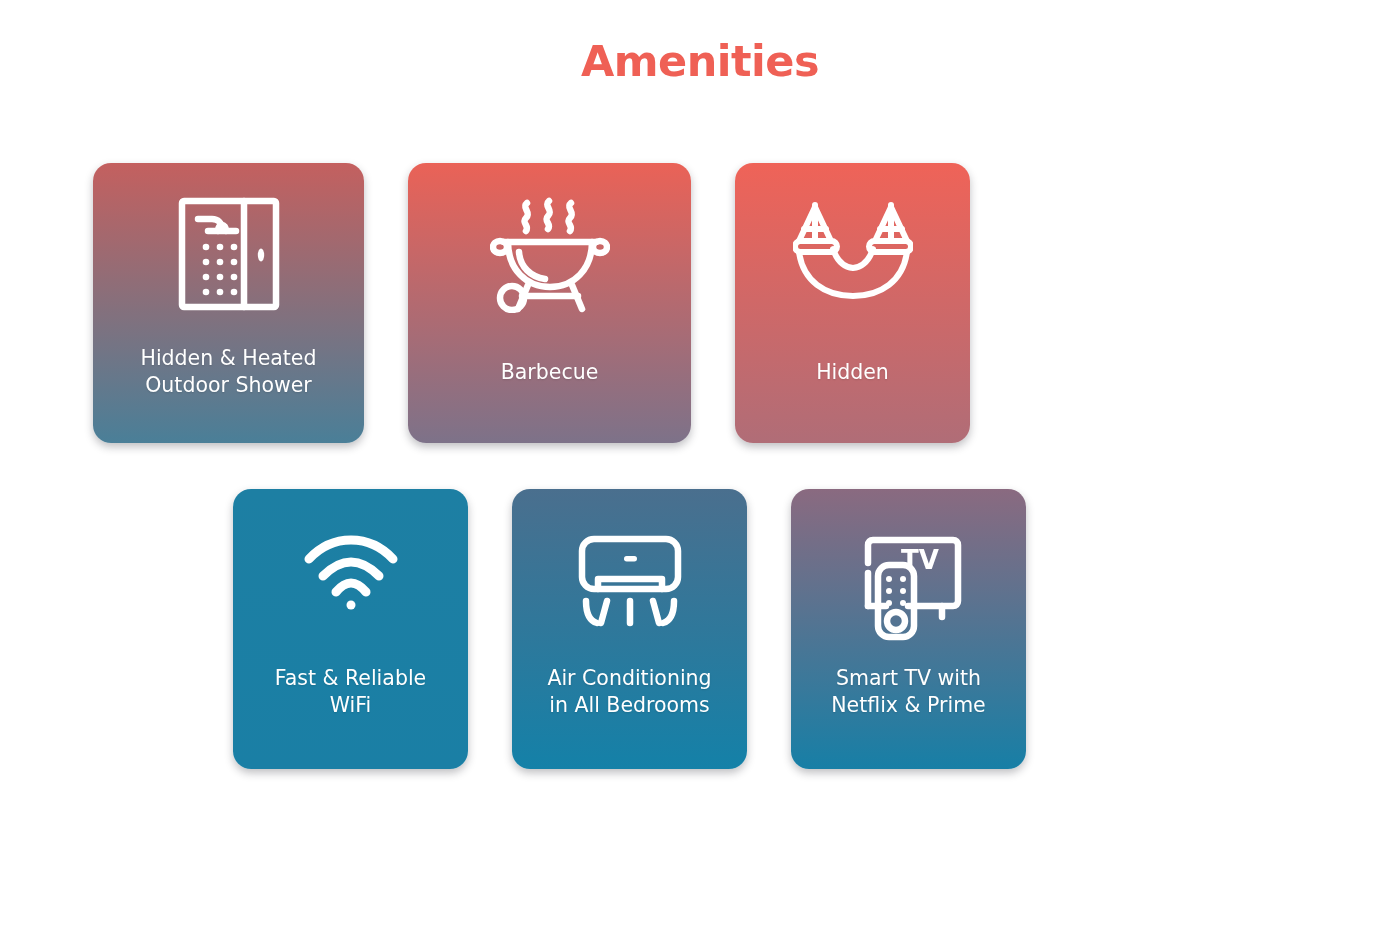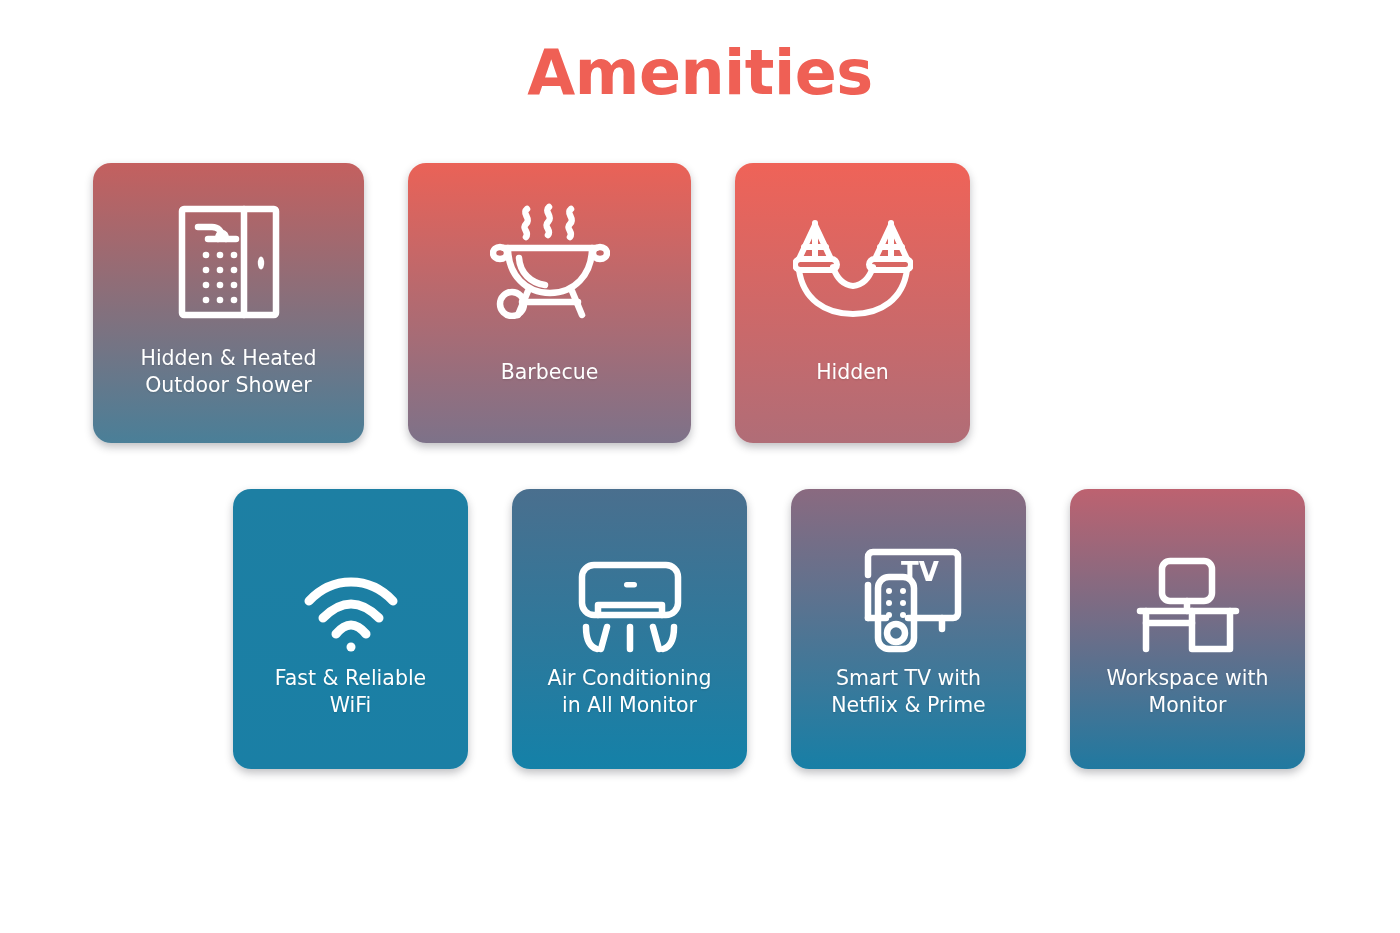--- a/index.html
+++ b/index.html
@@ -18,21 +18,21 @@
     position: relative;
     width: 1400px;
     height: 933px;
   }
   .page-title {
     position: absolute;
     top: 36px;
     left: 0;
     width: 1400px;
     text-align: center;
-    font-size: 62px;
+    font-size: 43px;
     font-weight: bold;
     letter-spacing: -0.5px;
     color: #ef6055;
     font-family: "DejaVu Sans", "Liberation Sans", sans-serif;
   }
   .grid {
     position: absolute;
     top: 163px;
     left: 0;
     width: 1400px;
@@ -58,21 +58,21 @@
     flex-direction: column;
     align-items: center;
     overflow: hidden;
   }
   .card-icon {
     position: absolute;
     left: 0;
     width: 100%;
     display: flex;
     justify-content: center;
-    align-items: flex-end;
+    align-items: flex-start;
   }
   .card-icon svg {
     display: block;
   }
   .card-label {
     position: absolute;
     left: 0;
     width: 100%;
     text-align: center;
     color: #ffffff;
@@ -199,21 +199,21 @@
             <path d="M22 54 L22 44 L86 44 L86 54"></path>
             <rect x="48" y="21" width="13" height="5.5" rx="2.7" fill="#ffffff" stroke="none"></rect>
             <path d="M10 66 C10 80 14 86 21 88"></path>
             <path d="M31 66 L25 88"></path>
             <path d="M54 66 L54 88"></path>
             <path d="M77 66 L83 88"></path>
             <path d="M98 66 C98 80 94 86 87 88"></path>
           </svg>
         </div>
         <div class="card-label">Air Conditioning
-in All Monitor</div>
+in All Bedrooms</div>
       </div>
 
       <div class="card" style="background: linear-gradient(rgb(138, 106, 128) 0%, rgb(23, 127, 166) 100%);">
         <div class="card-icon">
           <svg width="106" height="106" viewBox="0 0 106 106" fill="none" stroke="#ffffff" stroke-width="6.5" stroke-linecap="round" stroke-linejoin="round">
             <path d="M12 28 L12 10 C12 7 14 5 17 5 L97 5 C100 5 102 7 102 10 L102 66 C102 69 100 71 97 71 L52 71"></path>
             <path d="M12 71 L12 71 L30 71"></path>
             <path d="M12 38 L12 71"></path>
             <path d="M86 71 L86 82"></path>
             <text x="64" y="34" font-family="DejaVu Sans, Liberation Sans, sans-serif" font-size="26" font-weight="bold" fill="#ffffff" stroke="none" text-anchor="middle">TV</text>
@@ -226,31 +226,17 @@
               <circle cx="33" cy="68" r="3"></circle>
                 <circle cx="47" cy="68" r="3"></circle>
             </g>
             <circle cx="40" cy="86" r="9"></circle>
           </svg>
         </div>
         <div class="card-label">Smart TV with
 Netflix &amp; Prime</div>
       </div>
 
-      <div class="card" style="background: linear-gradient(rgb(189, 98, 112) 0%, rgb(32, 121, 160) 100%);">
-        <div class="card-icon">
-          <svg width="104" height="96" viewBox="0 0 104 96" fill="none" stroke="#ffffff" stroke-width="6.5" stroke-linecap="round" stroke-linejoin="round">
-            <rect x="26" y="4" width="50" height="40" rx="8"></rect>
-            <path d="M51 44 L51 54"></path>
-            <path d="M4 54 L100 54"></path>
-            <path d="M10 54 L10 92"></path>
-            <path d="M10 66 L56 66"></path>
-            <path d="M56 54 L56 92 L94 92 L94 54"></path>
-          </svg>
-        </div>
-        <div class="card-label">Workspace with
-Monitor</div>
-      </div>
 
     </div>
 
   </div>
 </div>
 
 </body></html>

